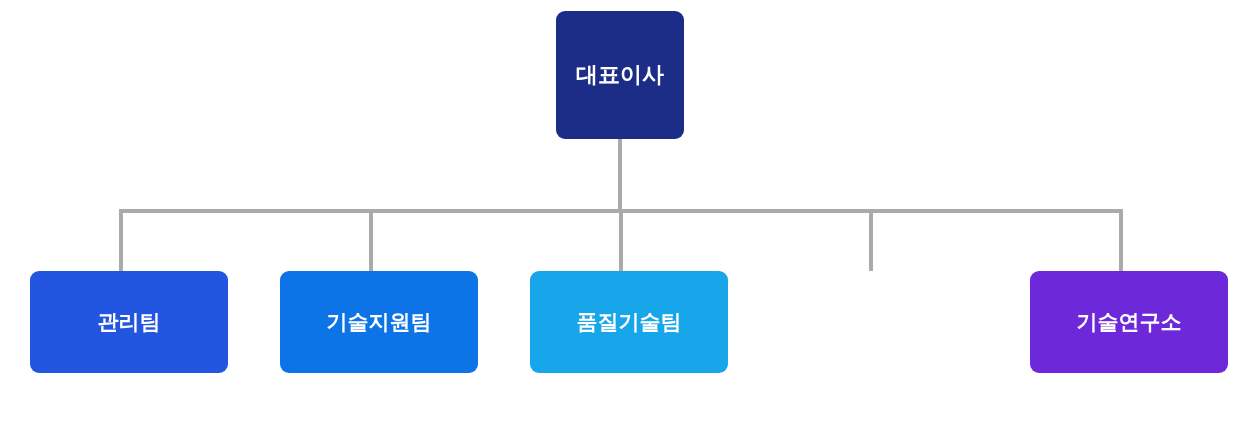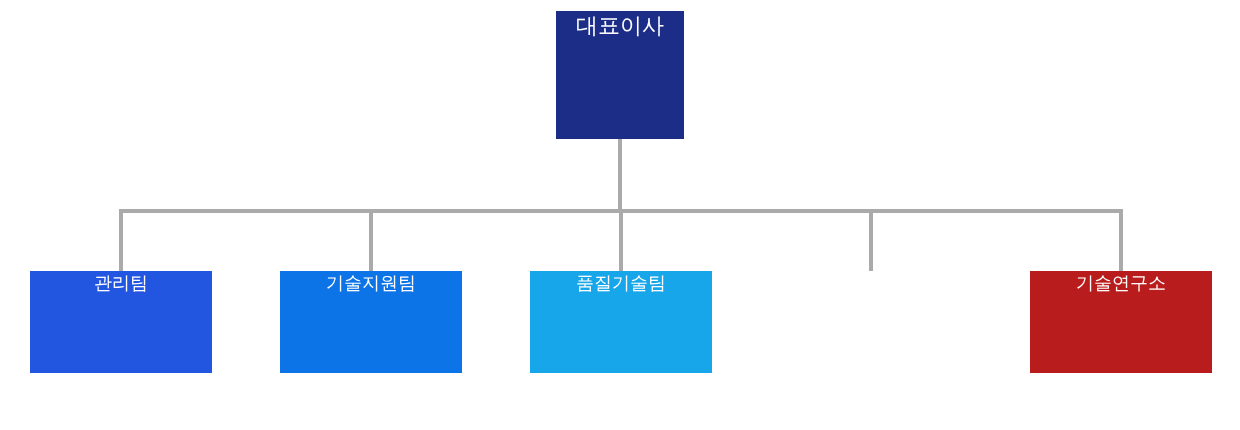--- a/index.html
+++ b/index.html
@@ -11,38 +11,40 @@
     position: relative;
     width: 1240px;
     height: 430px;
     background: #ffffff;
     overflow: hidden;
     font-family: "Liberation Sans", "DejaVu Sans", sans-serif;
   }
   .node {
     position: absolute;
     display: flex;
+    align-items: center;
     justify-content: center;
     color: #ffffff;
-    font-weight: 400;
+    font-weight: 700;
     text-align: center;
     letter-spacing: 0;
+    border-radius: 9px;
   }
   .root-node {
     left: 556px;
     top: 11px;
     width: 128px;
     height: 128px;
     font-size: 22px;
   }
   .child-node {
     top: 271px;
-    width: 182px;
+    width: 198px;
     height: 102px;
-    font-size: 18px;
+    font-size: 21px;
   }
   .child-1 { left: 30px; }
   .child-2 { left: 280px; }
   .child-3 { left: 530px; }
   .child-4 { left: 780px; }
   .child-5 { left: 1030px; }
 
   .connector {
     position: absolute;
   }
@@ -92,17 +94,17 @@
 
   <div class="node child-node child-3" style="background: rgb(22, 166, 233);">
     <span>품질기술팀</span>
   </div>
 
   <div class="node child-node child-2" style="background: rgb(13, 116, 231);">
     <span>기술지원팀</span>
   </div>
 
 
-  <div class="node child-node child-5" style="background: #b91c1c;">
+  <div class="node child-node child-5" style="background: #6d28d9;">
     <span>기술연구소</span>
   </div>
 
 </div>
 
 </body></html>

